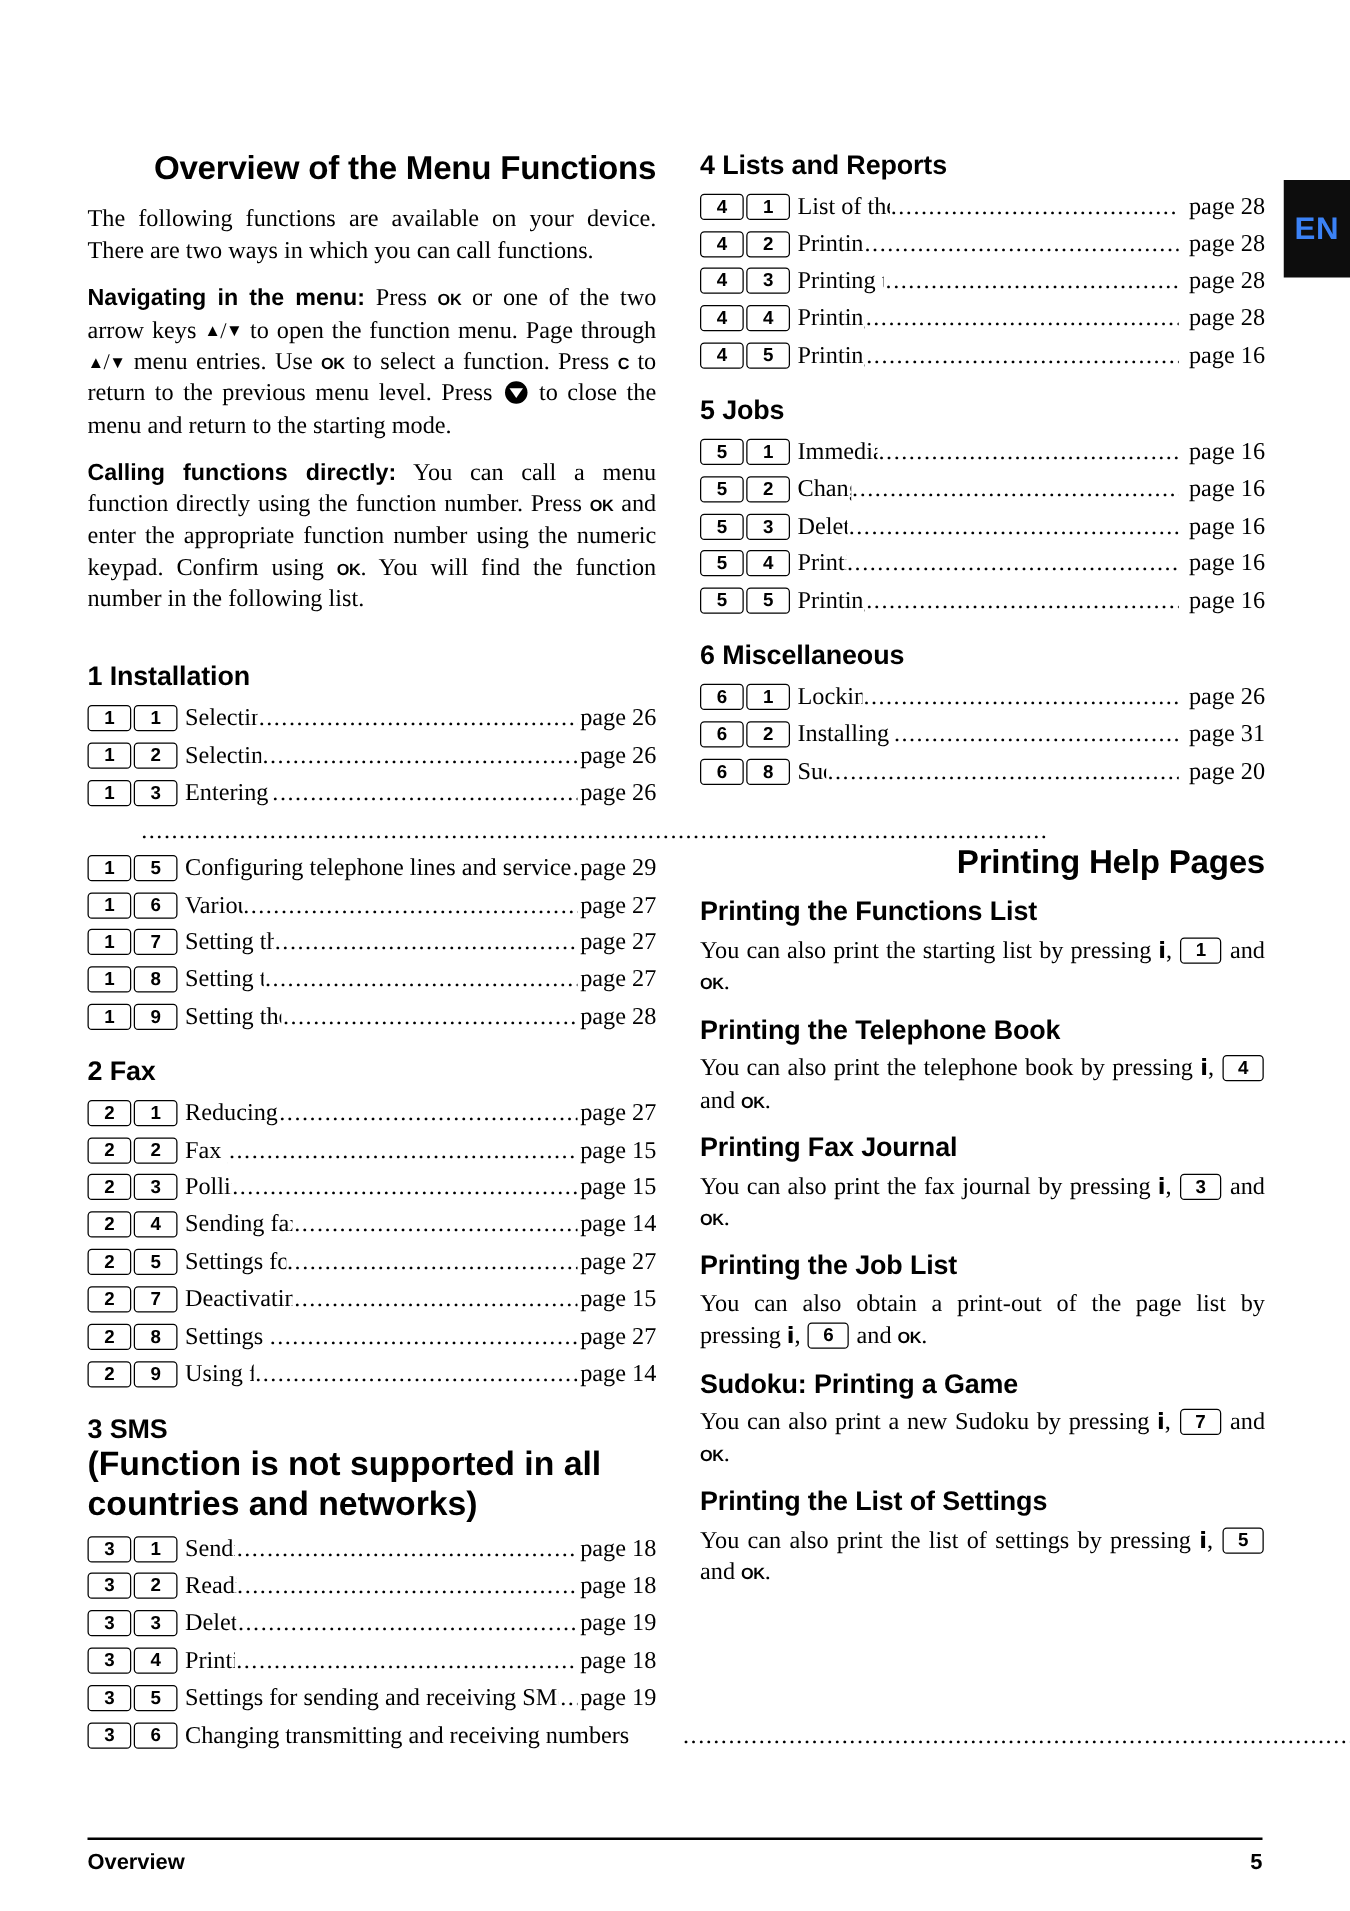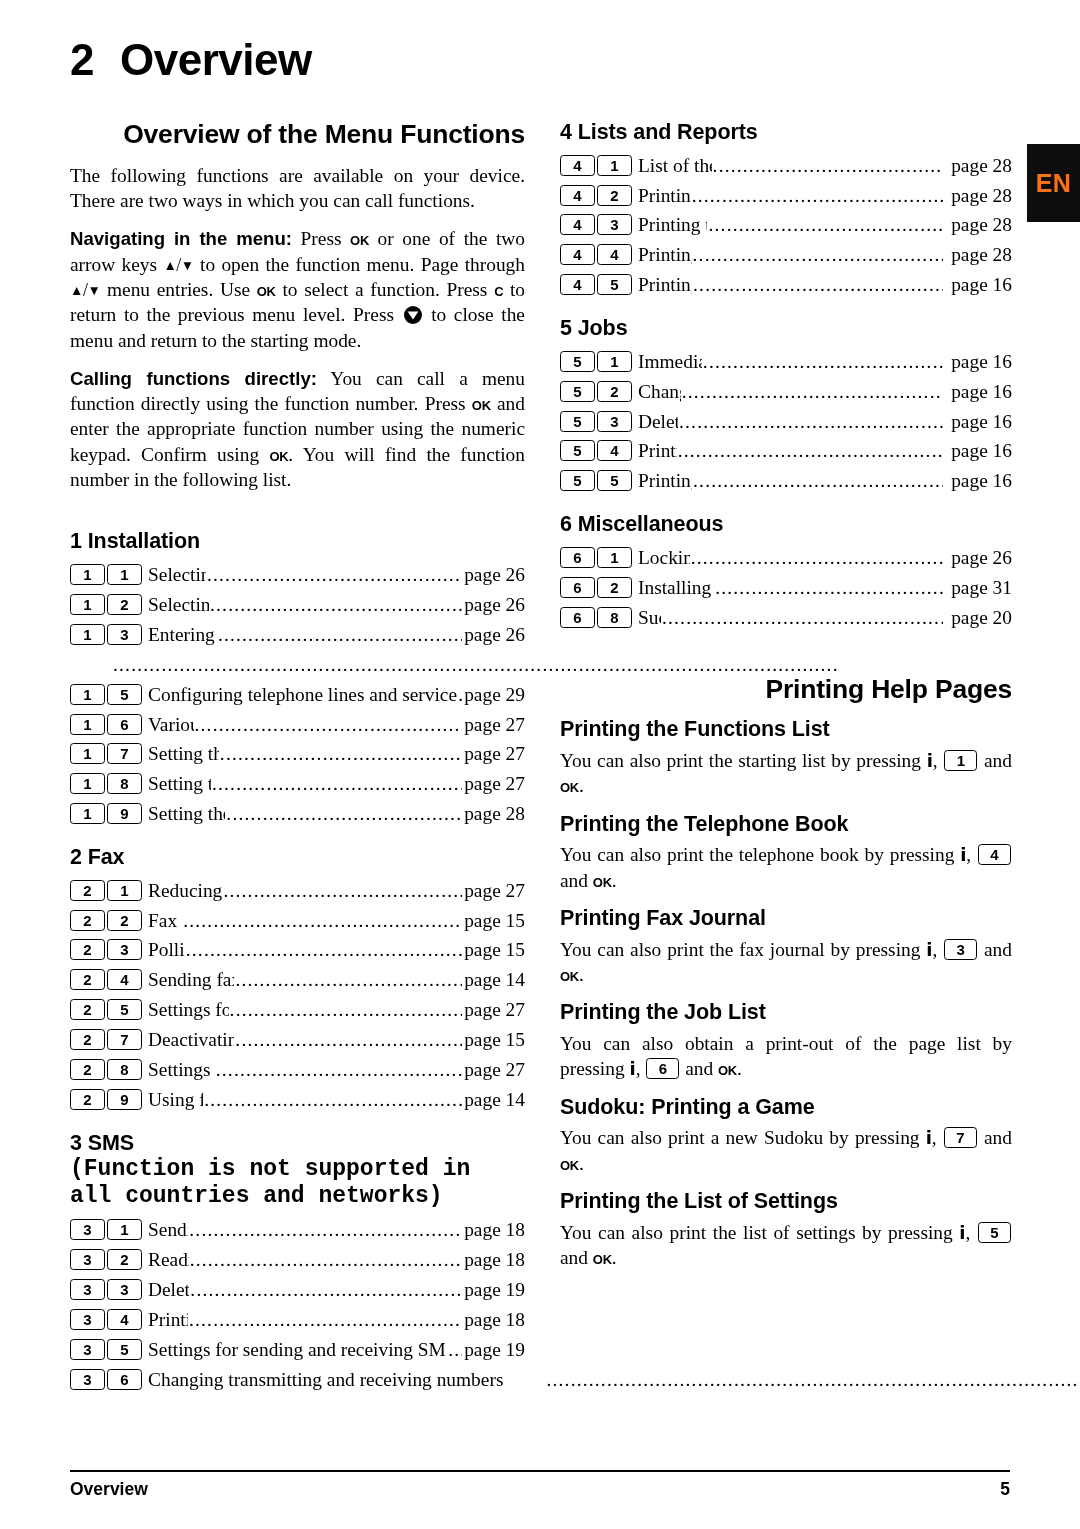--- a/index.html
+++ b/index.html
@@ -38,21 +38,21 @@
   .chapter-title .num { margin-right: 26px; }
 
   
   .lang-tab {
     position: absolute;
     left: 1027px;
     top: 144px;
     width: 53px;
     height: 78px;
     background: #0d0d0d;
-    color: #f97316;
+    color: #3b82f6;
     font-family: "Liberation Sans", sans-serif;
     font-weight: bold;
     font-size: 25px;
     display: flex;
     align-items: center;
     justify-content: center;
     letter-spacing: 0.5px;
   }
 
   
@@ -75,23 +75,23 @@
   }
   h2.sec-h2 {
     font-family: "Liberation Sans", sans-serif;
     font-weight: bold;
     font-size: 21.5px;
     margin: 0 0 6px 0;
     letter-spacing: -0.1px;
     line-height: 1.15;
   }
   h3.grp-h {
-    font-family: Liberation Mono, monospace;
-    font-weight: bold;
-    font-size: 23px;
+    font-family: Liberation Sans, sans-serif;
+    font-weight: bold;
+    font-size: 27px;
     margin: 0 0 3px 0;
     line-height: 1.15;
   }
 
   p.body {
     font-family: "Liberation Serif", serif;
     font-size: 19.4px;
     line-height: 1.305;
     margin: 0 0 13px 0;
     text-align: justify;
@@ -240,23 +240,20 @@
     font-family: "Liberation Sans", sans-serif;
     font-weight: bold;
     font-size: 17.5px;
   }
 </style>
 </head>
 <body>
 
 <div class="page">
 
-  <div class="chapter-title">
-    <span class="num">2</span><span>Overview</span>
-  </div>
 
   <div class="lang-tab">EN</div>
 
   <div class="col col-left">
 
     <h1 class="sec-h1">Overview of the Menu Functions</h1>
 
     <p class="body">The following functions are available on your device. There are two ways in which you can call functions.</p>
 
     <p class="body"><b>Navigating in the menu:</b><span> Press </span><span class="kbd-txt">OK</span><span> or one of the two arrow keys </span><span class="sym-updown"><span class="tri">▲</span><span class="sl">/</span><span class="tri">▼</span></span><span> to open the function menu. Page through </span><span class="sym-updown"><span class="tri">▲</span><span class="sl">/</span><span class="tri">▼</span></span><span> menu entries. Use </span><span class="kbd-txt">OK</span><span> to select a function. Press </span><span class="kbd-txt">C</span><span> to return to the previous menu level. Press </span><span class="sym-stop"><svg viewBox="0 0 20 20" width="20" height="20" aria-hidden="true">

